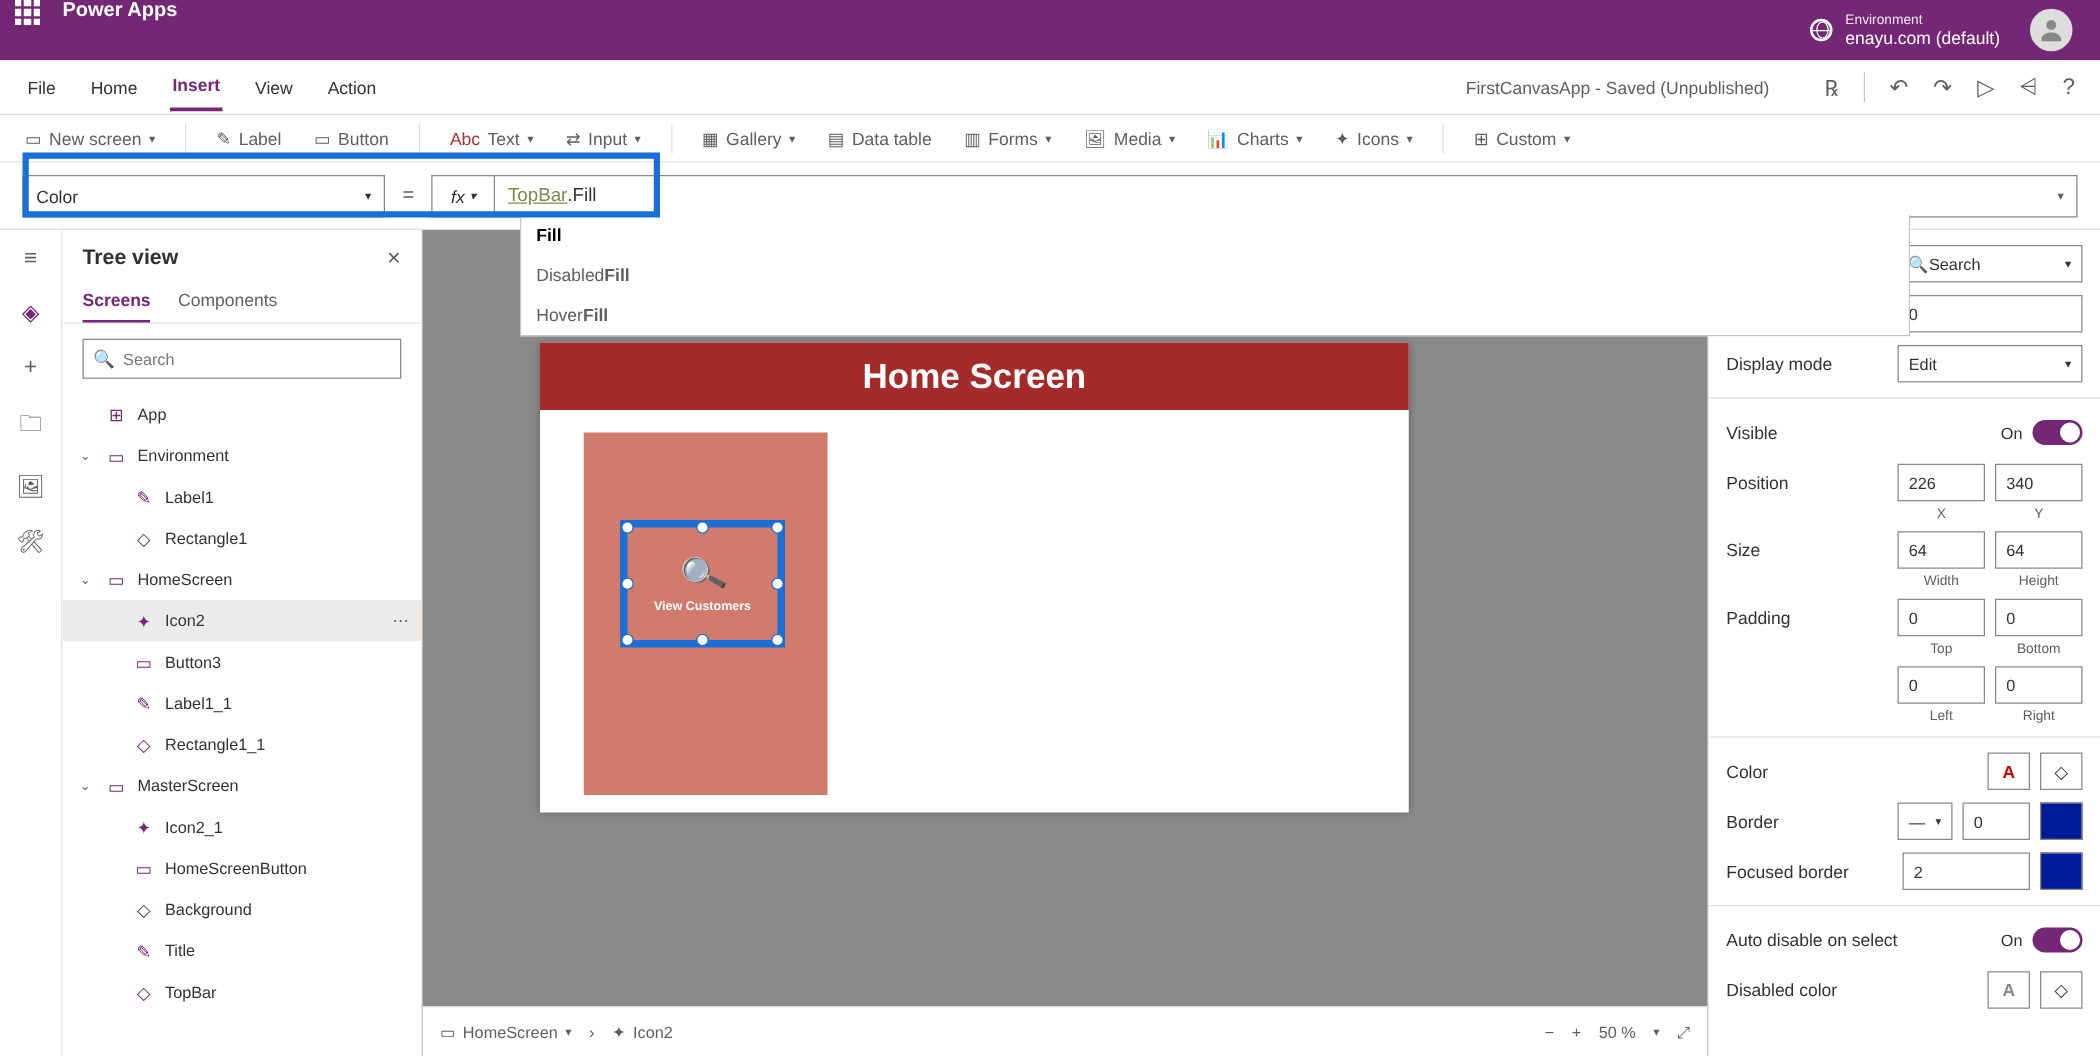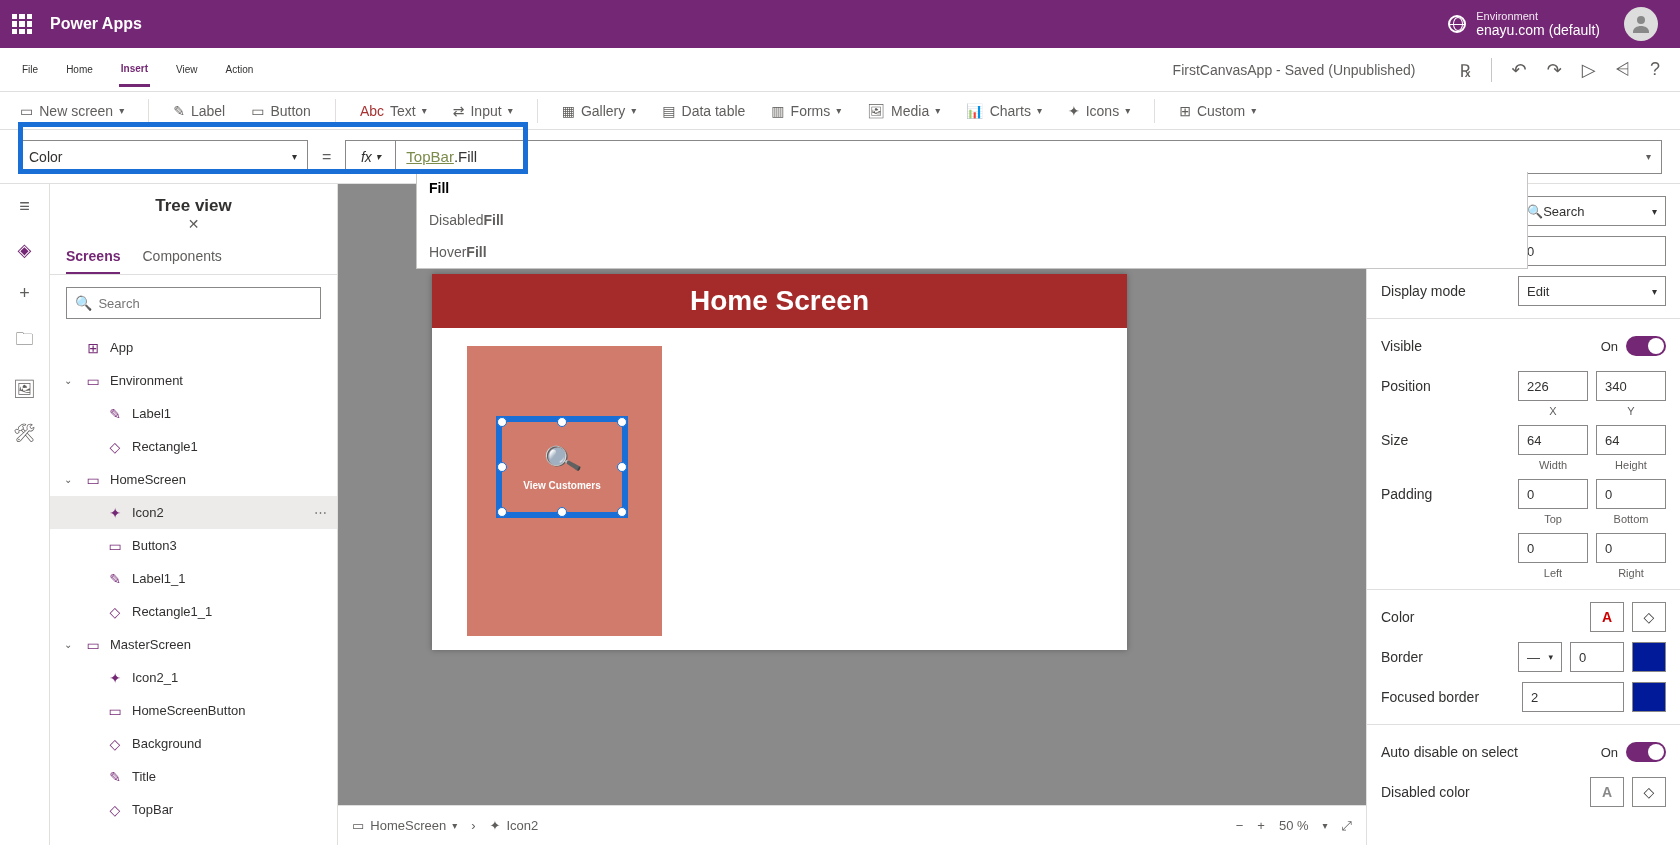--- a/index.html
+++ b/index.html
@@ -1,26 +1,26 @@
 <!DOCTYPE html>
 <html><head>
 <meta charset="utf-8">
 <style>
 * { box-sizing: border-box; margin: 0; padding: 0; font-family: 'Segoe UI', Arial, sans-serif; }
 body { width: 1680px; height: 845px; overflow: hidden; background: #f5f5f5; font-size: 14px; color: #323130; }
-.header-bar { height: 48px; background: #742774; display: flex; align-items: center; color: #fff; padding: 16px 12px; }
+.header-bar { height: 48px; background: #742774; display: flex; color: #fff; padding: 0 12px; }
 .waffle { width: 20px; height: 20px; display: grid; grid-template-columns: repeat(3,1fr); grid-template-rows: repeat(3,1fr); gap: 2px; margin-right: 18px; }
 .waffle span { background: #fff; }
 .app-title { font-size: 16px; font-weight: 600; }
 .env-block { margin-left: auto; display: flex; align-items: center; gap: 10px; padding-right: 10px; }
 .env-text small { display: block; font-size: 11px; opacity: .9; }
 .env-text div { font-size: 14px; }
 .avatar-circle { width: 34px; height: 34px; border-radius: 50%; background: #ddd; display: flex; align-items: center; justify-content: center; margin-left: 14px; }
 .menu-bar { height: 44px; background: #fff; display: flex; align-items: center; padding: 0 20px; border-bottom: 1px solid #e1dfdd; gap: 24px; }
-.menu-item { color: #323130; font-size: 10px; cursor: pointer; padding: 10px 2px; }
+.menu-item { color: #323130; font-size: 14px; cursor: pointer; padding: 10px 2px; }
 .menu-item.active { color: #742774; font-weight: 600; border-bottom: 3px solid #742774; }
 .doc-title { margin-left: auto; color: #605e5c; }
 .hdr-icons { display: flex; align-items: center; gap: 20px; margin-left: 20px; }
 .hdr-icons span { font-size: 18px; color: #605e5c; cursor: pointer; }
 .hdr-divider { width: 1px; height: 24px; background: #c8c6c4; }
 .ribbon { height: 38px; background: #fff; border-bottom: 1px solid #e1dfdd; display: flex; align-items: center; padding: 0 18px; gap: 22px; color: #605e5c; font-size: 14px; }
 .ribbon-item { display: flex; align-items: center; gap: 6px; cursor: pointer; padding: 4px 2px; }
 .ribbon-item .chev { font-size: 10px; color: #605e5c; }
 .rib-divider { width: 1px; height: 24px; background: #e1dfdd; }
 .formula-row { height: 54px; background: #fff; border-bottom: 1px solid #e1dfdd; display: flex; align-items: center; padding: 8px 18px; }
@@ -34,21 +34,21 @@
 .formula-input .part2 { color: #333; }
 .formula-highlight-box { position: absolute; border: 5px solid #1a6fd6; top: 122px; left: 18px; width: 510px; height: 52px; pointer-events: none; background: transparent; z-index: 100; }
 .autocomplete { position: absolute; left: 416px; top: 172px; width: 1112px; background: #fff; border: 1px solid #c8c6c4; border-top: none; z-index: 50; }
 .autocomplete-item { padding: 8px 12px; cursor: pointer; color: #605e5c; }
 .autocomplete-item:first-child { color: #000; }
 .autocomplete-item b { font-weight: 700; }
 .main-area { display: flex; height: calc(845px - 48px - 44px - 38px - 54px); position: relative; }
 .left-rail { width: 50px; background: #fff; border-right: 1px solid #e1dfdd; display: flex; flex-direction: column; align-items: center; padding-top: 12px; gap: 22px; color: #605e5c; }
 .left-rail .rail-icon { font-size: 18px; cursor: pointer; }
 .tree-panel { width: 288px; background: #fff; border-right: 1px solid #e1dfdd; display: flex; flex-direction: column; }
-.tree-header { display: flex; align-items: center; justify-content: space-between; padding: 12px 16px 8px; flex-direction: column; }
+.tree-header { display: flex; align-items: center; justify-content: space-between; padding: 12px 16px 8px; }
 .tree-header h3 { font-weight: 600; font-size: 17px; }
 .tree-tabs { display: flex; gap: 22px; padding: 0 16px; border-bottom: 1px solid #e1dfdd; }
 .tree-tab { padding: 8px 0; cursor: pointer; color: #605e5c; font-size: 14px; }
 .tree-tab.active { color: #742774; border-bottom: 2px solid #742774; font-weight: 600; }
 .tree-search { margin: 12px 16px; border: 1px solid #8a8886; height: 32px; display: flex; align-items: center; padding: 0 8px; gap: 6px; color: #605e5c; }
 .tree-search input { border: none; outline: none; flex: 1; font-size: 13px; }
 .tree-list { flex: 1; overflow-y: auto; }
 .tree-node { display: flex; align-items: center; height: 33px; cursor: pointer; font-size: 13px; color: #323130; gap: 8px; padding-right: 10px; }
 .tree-node.selected { background: #edebe9; }
 .tree-node .chev-tree { font-size: 10px; width: 12px; color: #605e5c; }

